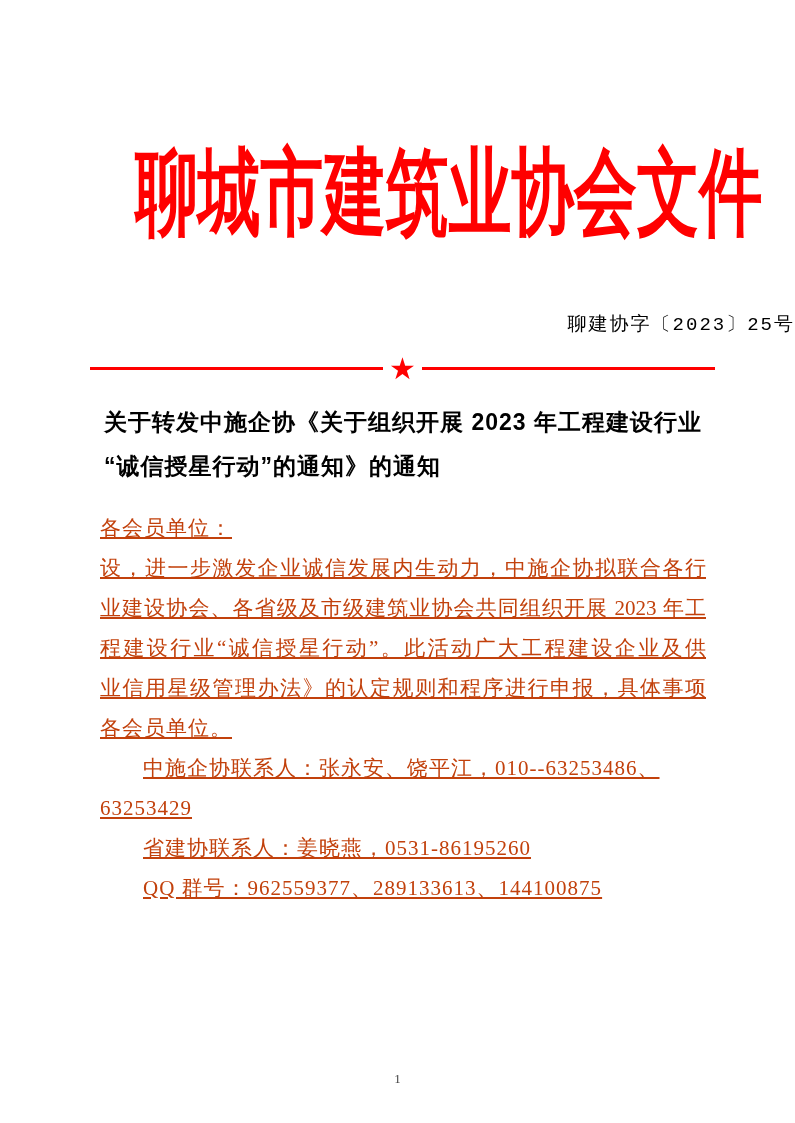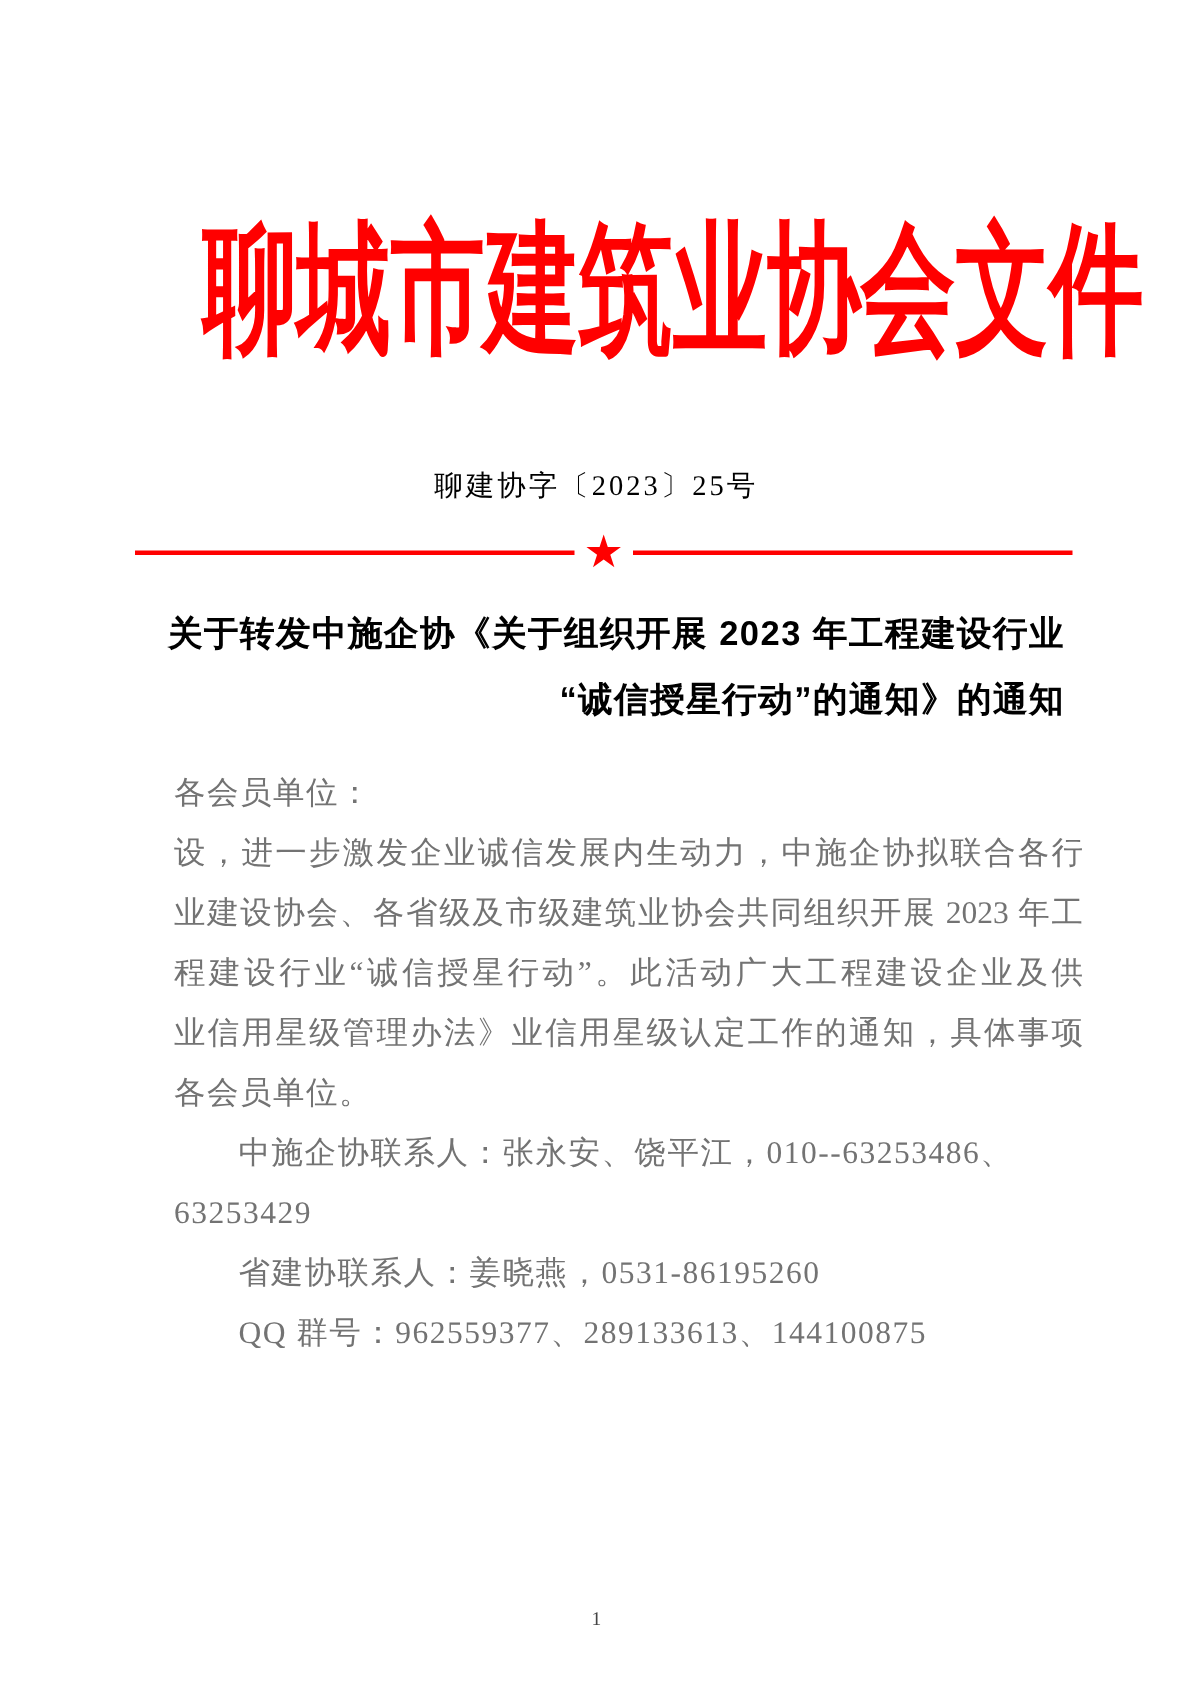--- a/index.html
+++ b/index.html
@@ -22,56 +22,58 @@
     font-weight:bold;
     color:#ff0000;
     white-space:nowrap;
     transform:scaleX(0.66);
     transform-origin:50% 50%;
   }
   
   .doc-number{
     position:absolute;
     top:295px;left:0;width:100%;
-    text-align:center;
+    text-align:right;
     font-size:19px;
     letter-spacing:2px;
+    font-family:Liberation Mono, monospace;
   }
   
   .red-rule{
     position:absolute;
     top:339px;left:90px;width:625px;height:27px;
     display:flex;align-items:center;
   }
   .rule-line{flex:1;height:3px;background:#ff0000;}
   .star{
     color:#ff0000;
     font-size:30px;
     line-height:27px;
     padding:0 6px;
     font-family:"DejaVu Sans",sans-serif;
   }
   
   .doc-title{
     position:absolute;
     top:384px;left:104px;width:606px;
-    text-align:right;
+    text-align:left;
     font-family:"Liberation Sans","DejaVu Sans",sans-serif;
     font-weight:bold;
     font-size:23px;
     line-height:44px;
     letter-spacing:1px;
     color:#000;
   }
   
   .body-text{
     position:absolute;
-    top:492px;left:116px;width:606px;
+    top:492px;left:100px;width:606px;
     font-size:21px;
-    color:#737373;
+    color:#c2410c;
+    text-decoration:underline;
   }
   .body-line{
     height:40px;
     line-height:40px;
     letter-spacing:1px;
     white-space:nowrap;
     overflow:visible;
   }
   .body-line.fill{
     white-space:normal;
@@ -109,21 +111,21 @@
     <div>关于转发中施企协《关于组织开展 2023 年工程建设行业</div>
     <div>“诚信授星行动”的通知》的通知</div>
   </div>
 
   <div class="body-text">
 
   <div class="body-line">各会员单位：</div>
       <div class="body-line fill">设，进一步激发企业诚信发展内生动力，中施企协拟联合各行</div>
       <div class="body-line fill">业建设协会、各省级及市级建筑业协会共同组织开展 2023 年工</div>
       <div class="body-line fill">程建设行业“诚信授星行动”。此活动广大工程建设企业及供</div>
-      <div class="body-line fill">业信用星级管理办法》业信用星级认定工作的通知，具体事项</div>
+      <div class="body-line fill">业信用星级管理办法》的认定规则和程序进行申报，具体事项</div>
       <div class="body-line">各会员单位。</div>
       <div class="body-line indent">中施企协联系人：张永安、饶平江，010--63253486、</div>
       <div class="body-line">63253429</div>
       <div class="body-line indent">省建协联系人：姜晓燕，0531-86195260</div>
       <div class="body-line indent">QQ 群号：962559377、289133613、144100875</div>
     </div>
 
   <div class="page-number">1</div>
 
 </div>

